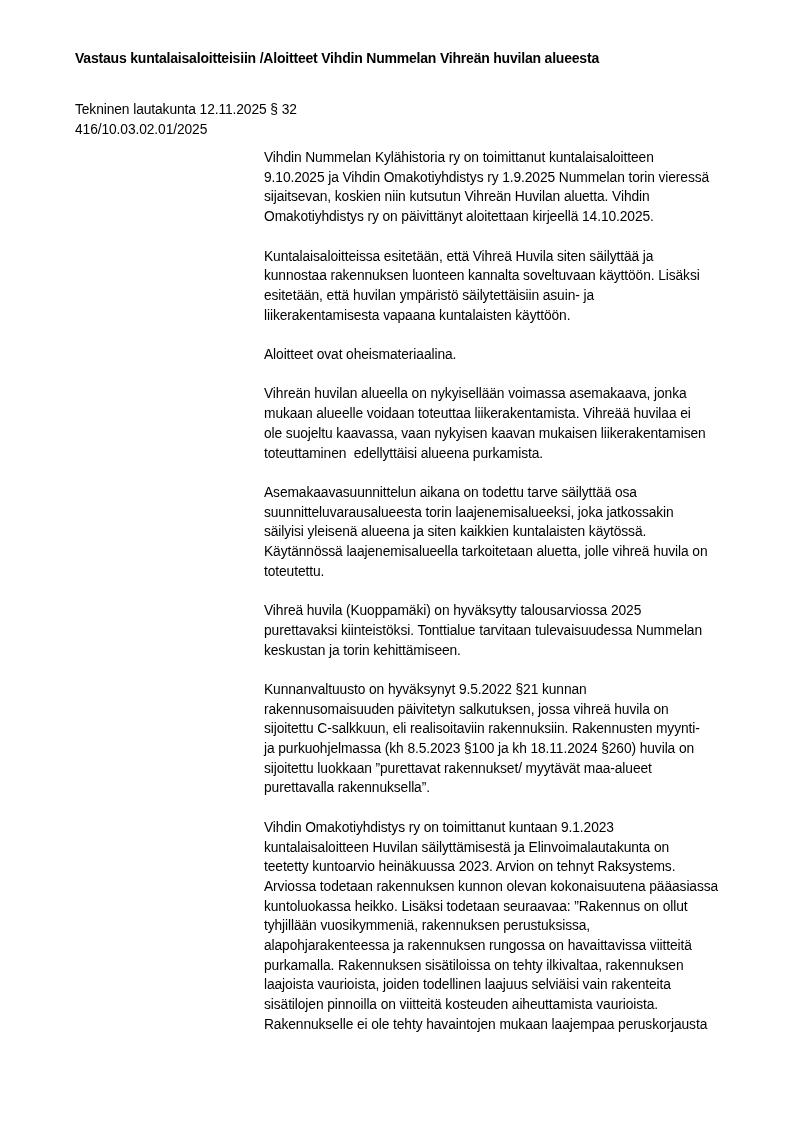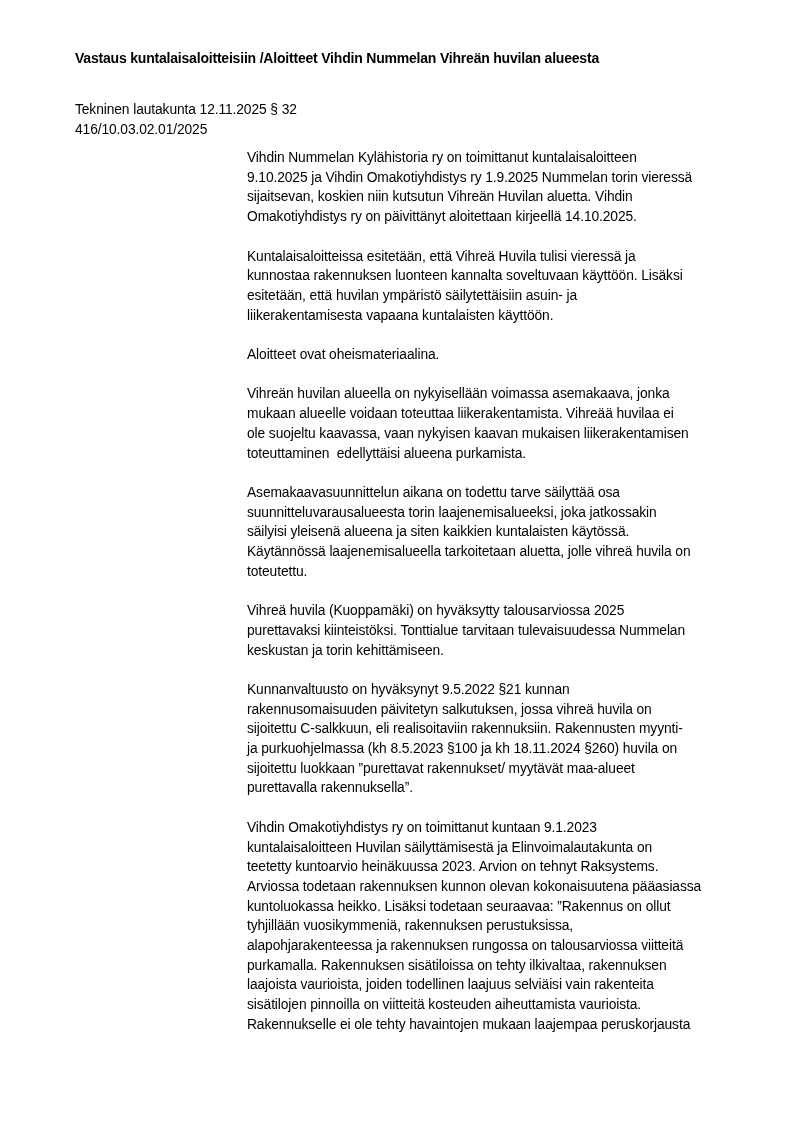--- a/index.html
+++ b/index.html
@@ -27,21 +27,21 @@
     position: absolute;
     left: 75px;
     top: 100px;
     font-size: 13.8px;
     line-height: 19.7px;
     letter-spacing: -0.1px;
     white-space: nowrap;
   }
   .doc-body {
     position: absolute;
-    left: 247px;
+    left: 264px;
     top: 148px;
     width: 505px;
     font-size: 13.8px;
     letter-spacing: -0.1px;
   }
   .para {
     margin-bottom: 19.7px;
   }
   .line {
     line-height: 19.7px;
@@ -60,21 +60,21 @@
   </div>
 
   <div class="doc-body">
       <div class="para">
         <div class="line">Vihdin Nummelan Kylähistoria ry on toimittanut kuntalaisaloitteen</div>
         <div class="line">9.10.2025 ja Vihdin Omakotiyhdistys ry 1.9.2025 Nummelan torin vieressä</div>
         <div class="line">sijaitsevan, koskien niin kutsutun Vihreän Huvilan aluetta. Vihdin</div>
         <div class="line">Omakotiyhdistys ry on päivittänyt aloitettaan kirjeellä 14.10.2025.</div>
       </div>
       <div class="para">
-        <div class="line">Kuntalaisaloitteissa esitetään, että Vihreä Huvila tulisi vieressä ja</div>
+        <div class="line">Kuntalaisaloitteissa esitetään, että Vihreä Huvila siten säilyttää ja</div>
         <div class="line">kunnostaa rakennuksen luonteen kannalta soveltuvaan käyttöön. Lisäksi</div>
         <div class="line">esitetään, että huvilan ympäristö säilytettäisiin asuin- ja</div>
         <div class="line">liikerakentamisesta vapaana kuntalaisten käyttöön.</div>
       </div>
       <div class="para">
         <div class="line">Aloitteet ovat oheismateriaalina.</div>
       </div>
       <div class="para">
         <div class="line">Vihreän huvilan alueella on nykyisellään voimassa asemakaava, jonka</div>
         <div class="line">mukaan alueelle voidaan toteuttaa liikerakentamista. Vihreää huvilaa ei</div>
@@ -101,20 +101,20 @@
         <div class="line">sijoitettu luokkaan ”purettavat rakennukset/ myytävät maa-alueet</div>
         <div class="line">purettavalla rakennuksella”.</div>
       </div>
       <div class="para">
         <div class="line">Vihdin Omakotiyhdistys ry on toimittanut kuntaan 9.1.2023</div>
         <div class="line">kuntalaisaloitteen Huvilan säilyttämisestä ja Elinvoimalautakunta on</div>
         <div class="line">teetetty kuntoarvio heinäkuussa 2023. Arvion on tehnyt Raksystems.</div>
         <div class="line">Arviossa todetaan rakennuksen kunnon olevan kokonaisuutena pääasiassa</div>
         <div class="line">kuntoluokassa heikko. Lisäksi todetaan seuraavaa: ”Rakennus on ollut</div>
         <div class="line">tyhjillään vuosikymmeniä, rakennuksen perustuksissa,</div>
-        <div class="line">alapohjarakenteessa ja rakennuksen rungossa on talousarviossa viitteitä</div>
+        <div class="line">alapohjarakenteessa ja rakennuksen rungossa on havaittavissa viitteitä</div>
         <div class="line">purkamalla. Rakennuksen sisätiloissa on tehty ilkivaltaa, rakennuksen</div>
         <div class="line">laajoista vaurioista, joiden todellinen laajuus selviäisi vain rakenteita</div>
         <div class="line">sisätilojen pinnoilla on viitteitä kosteuden aiheuttamista vaurioista.</div>
         <div class="line">Rakennukselle ei ole tehty havaintojen mukaan laajempaa peruskorjausta</div>
       </div>
     </div>
 </div>
 
 </body></html>

